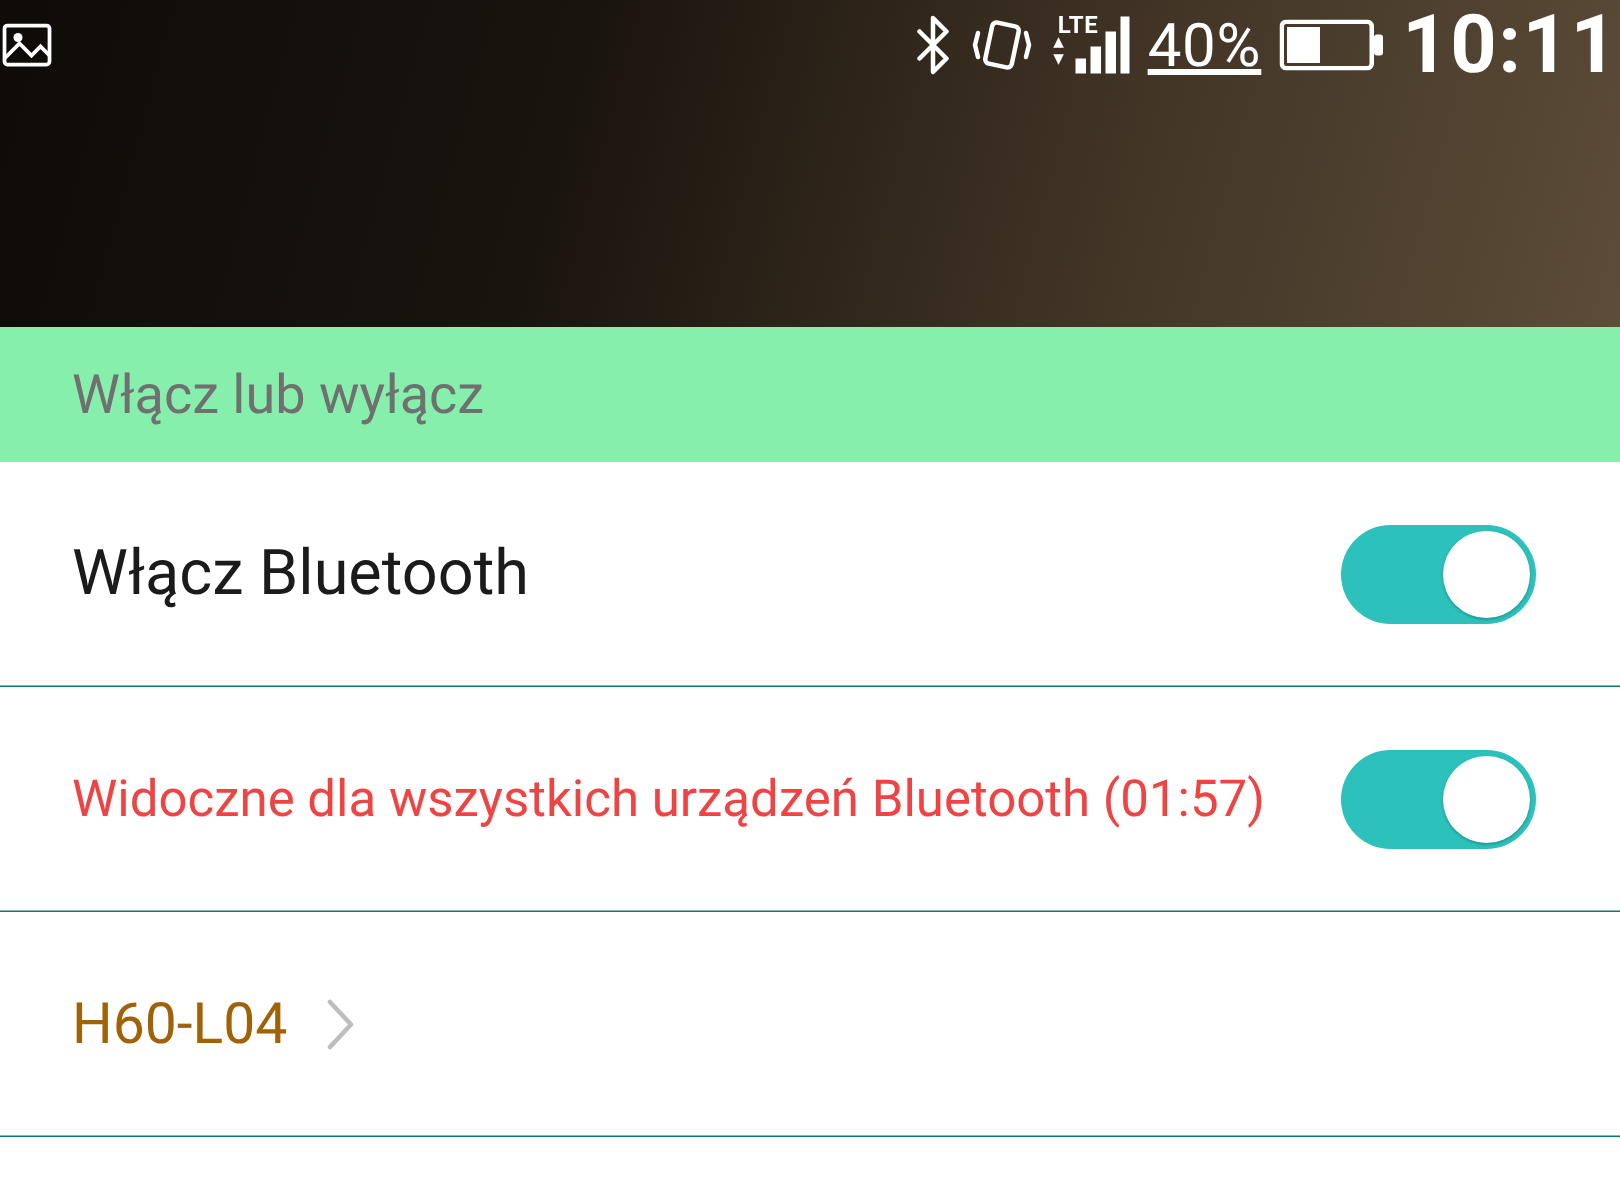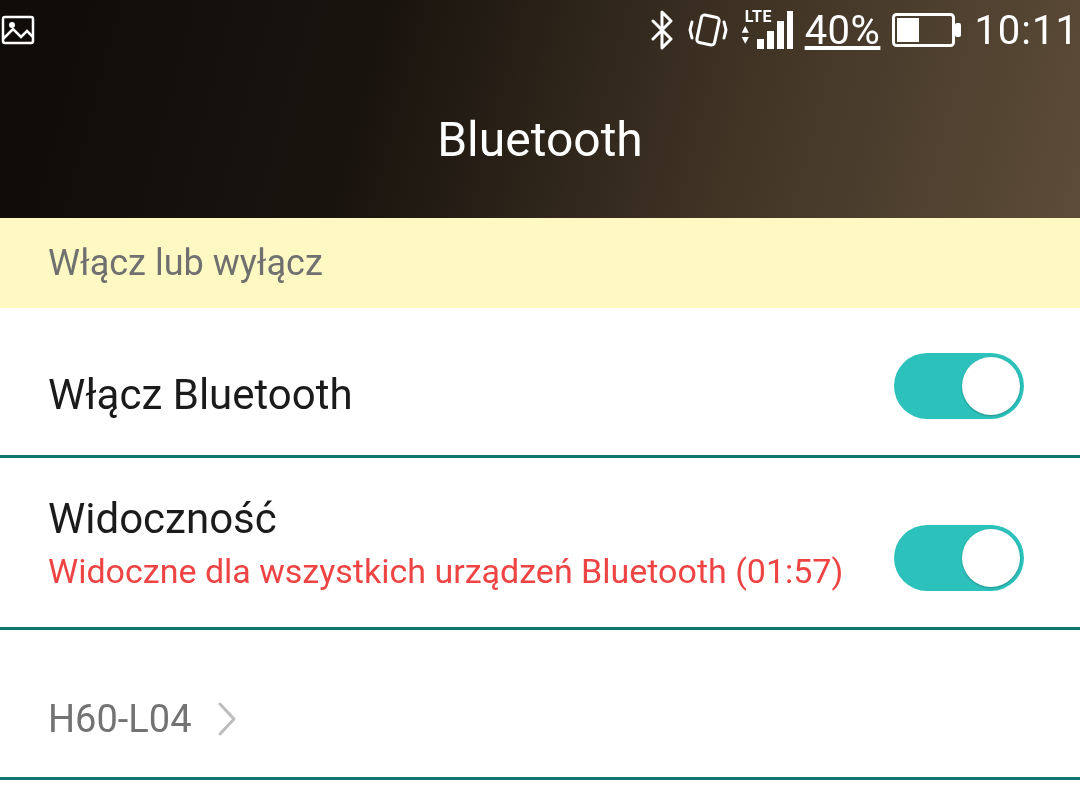--- a/index.html
+++ b/index.html
@@ -20,44 +20,44 @@
     justify-content: space-between;
     padding: 0 1px;
     color: #fff;
     text-align: right;
   }
   .status-left { display: flex; align-items: center; gap: 10px; }
   .status-right { display: flex; align-items: center; gap: 12px; }
   .status-icon { display: inline-flex; align-items: center; justify-content: center; }
   .status-icon svg { display: block; }
   .status-text { font-size: 40px; font-weight: 400; letter-spacing: 0.5px; text-decoration: underline; }
-  .clock { font-size: 40px; font-weight: 400; letter-spacing: 1px; }
+  .clock { font-size: 54px; font-weight: 700; letter-spacing: 1px; }
 
   .title-area {
     flex: 1;
     display: flex;
     align-items: center;
     justify-content: center;
   }
   .page-title { font-size: 48px; font-weight: 400; }
 
   
   .section-header {
-    background: #fef9c3;
+    background: #86efac;
     color: #707070;
     font-size: 36px;
     padding: 24px 48px;
   }
 
   
   .row {
     background: #fff;
-    border-bottom: 3px solid #0f766e;
+    border-bottom: 1px solid #0f766e;
     display: flex;
-    align-items: flex-end;
+    align-items: center;
     justify-content: space-between;
     padding: 36px 56px 36px 48px;
     min-height: 150px;
   }
   .row .left {
     display: flex;
     flex-direction: column;
     gap: 8px;
     flex: 1;
     min-width: 0;
@@ -96,21 +96,21 @@
 
   
   .row-right {
     display: flex;
     align-items: center;
     gap: 24px;
     color: #808080;
   }
   .row-value {
     font-size: 38px;
-    color: #737373;
+    color: #a16207;
   }
   .chevron svg { display: block; }
 
   
   .lte-signal { position: relative; display: flex; align-items: flex-end; }
   .lte-label { position: absolute; top: -2px; left: 4px; font-size: 16px; font-weight: 700; letter-spacing: 0.5px; }
   .updown-arrows { position: absolute; top: 14px; left: 1px; font-size: 14px; line-height: 0.8; }
 </style>
 </head>
 <body>
@@ -153,39 +153,35 @@
       <span class="status-icon">
         <svg width="70" height="34" viewBox="0 0 70 34">
           <rect x="1.5" y="1.5" width="60" height="31" rx="3" fill="none" stroke="#fff" stroke-width="3"></rect>
           <rect x="63" y="10" width="6" height="14" rx="2" fill="#fff"></rect>
           <rect x="5" y="5" width="22" height="24" fill="#fff"></rect>
         </svg>
       </span>
       <span class="clock">10:11</span>
     </div>
   </div>
-  <div class="title-area">
-    <h1 class="page-title">Bluetooth</h1>
-  </div>
 </div>
 
 <div class="section-header">Włącz lub wyłącz</div>
 
 <div class="row">
   <div class="left">
     <div class="row-title">Włącz Bluetooth</div>
   </div>
   <div class="toggle">
     <div class="knob"></div>
   </div>
 </div>
 
 <div class="row">
   <div class="left">
-    <div class="row-title">Widoczność</div>
     <div class="row-sub">Widoczne dla wszystkich urządzeń Bluetooth (01:57)</div>
   </div>
   <div class="toggle">
     <div class="knob"></div>
   </div>
 </div>
 
 <div class="row">
   <div class="row-right">
     <span class="row-value">H60-L04</span>

